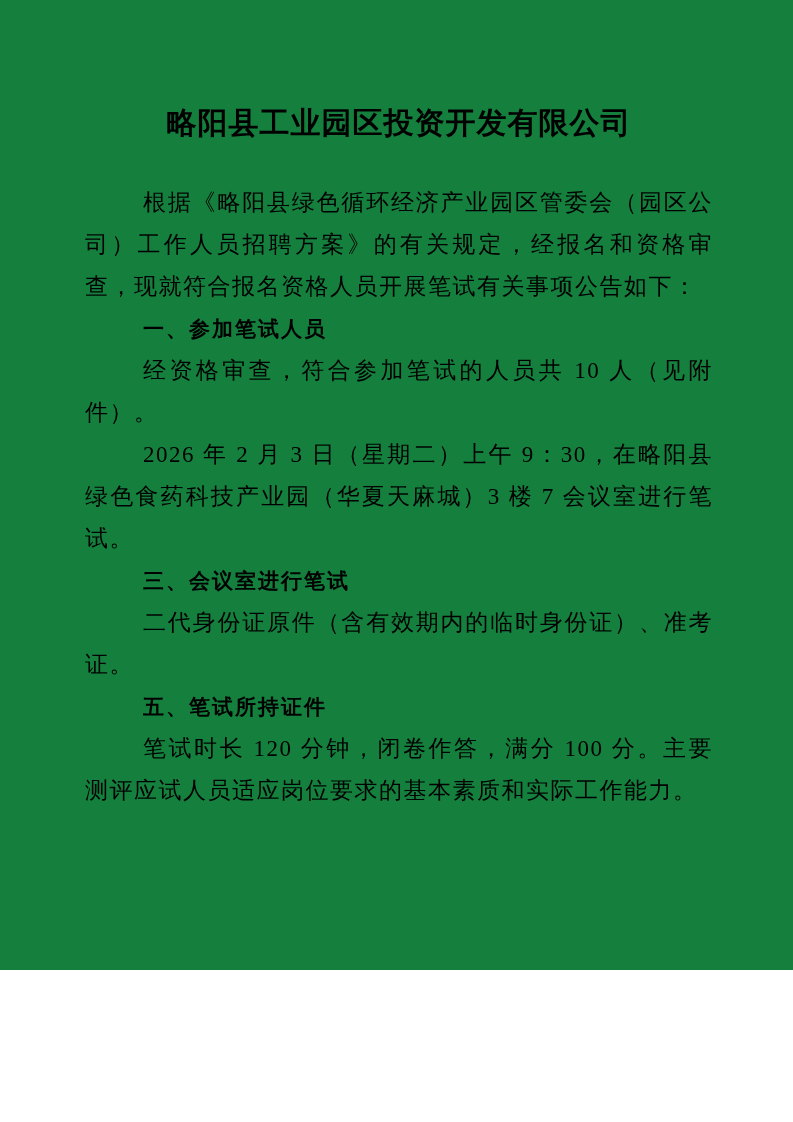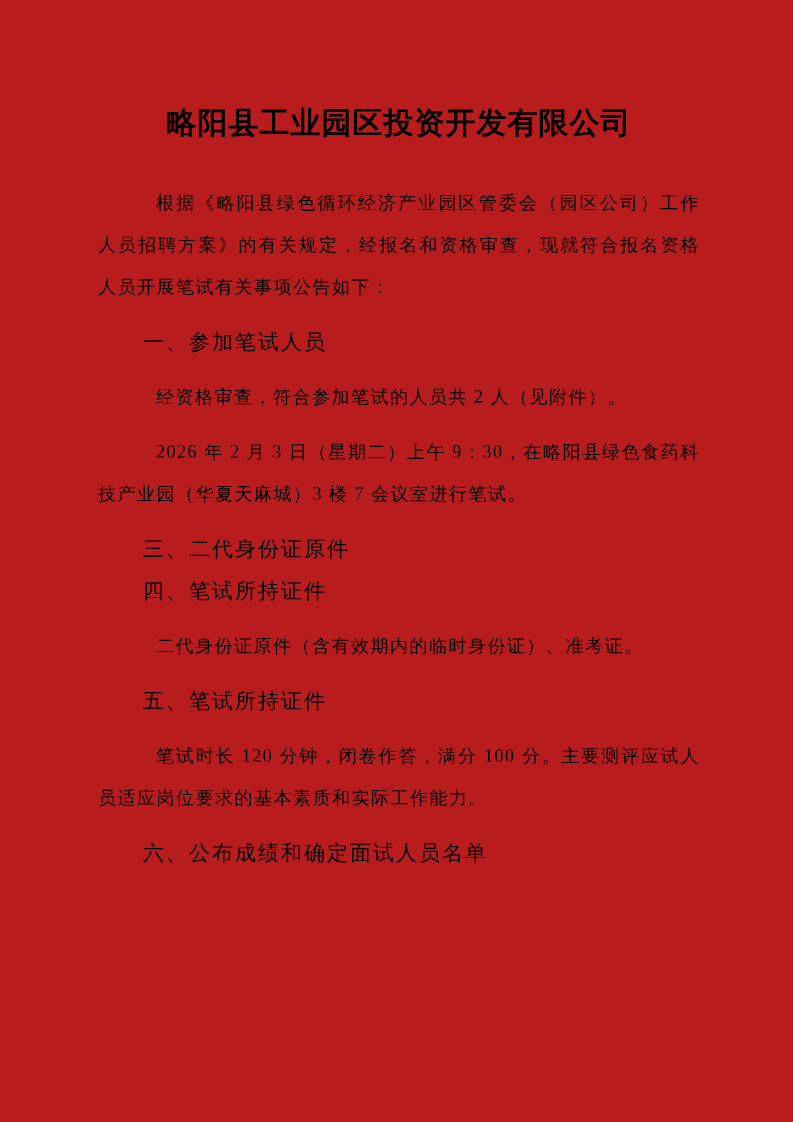--- a/index.html
+++ b/index.html
@@ -3,22 +3,22 @@
 <meta charset="utf-8">
 <style>
   html, body {
     margin: 0;
     padding: 0;
     background: #ffffff;
   }
   .page {
     position: relative;
     width: 793px;
-    height: 1122px;
-    background: #b91c1c;
+    height: 970px;
+    background: #15803d;
     overflow: hidden;
     color: #000000;
   }
   .doc {
     position: absolute;
     left: 85px;
     top: 98px;
     width: 628px;
     height: 1024px;
     overflow: hidden;
@@ -27,59 +27,57 @@
     font-family: "Liberation Serif", serif;
     font-weight: bold;
     font-size: 30px;
     line-height: 50px;
     text-align: center;
     letter-spacing: 1px;
     margin: 0;
   }
   .intro-para, .body-para {
     font-family: "Liberation Serif", serif;
-    font-size: 18px;
+    font-size: 23px;
     line-height: 42px;
     letter-spacing: 1.5px;
     text-align: justify;
     text-indent: 58px;
-    margin: 13px;
+    margin: 0;
   }
   .intro-para {
     margin-top: 34px;
   }
   .section-heading {
     font-family: "Liberation Sans", sans-serif;
-    font-weight: normal;
+    font-weight: bold;
     font-size: 21px;
     line-height: 42px;
     letter-spacing: 2px;
     text-indent: 58px;
     margin: 0;
   }
 </style>
 </head>
 <body>
 
 <div class="page">
   <div class="doc">
 
     <div class="title-line">略阳县工业园区投资开发有限公司</div>
 
     <p class="intro-para">根据《略阳县绿色循环经济产业园区管委会（园区公司）工作人员招聘方案》的有关规定，经报名和资格审查，现就符合报名资格人员开展笔试有关事项公告如下：</p>
 
     <h3 class="section-heading">一、参加笔试人员</h3>
-    <p class="body-para">经资格审查，符合参加笔试的人员共 2 人（见附件）。</p>
+    <p class="body-para">经资格审查，符合参加笔试的人员共 10 人（见附件）。</p>
 
     <p class="body-para">2026 年 2 月 3 日（星期二）上午 9：30，在略阳县绿色食药科技产业园（华夏天麻城）3 楼 7 会议室进行笔试。</p>
 
-    <h3 class="section-heading">三、二代身份证原件</h3>
+    <h3 class="section-heading">三、会议室进行笔试</h3>
 
-    <h3 class="section-heading">四、笔试所持证件</h3>
     <p class="body-para">二代身份证原件（含有效期内的临时身份证）、准考证。</p>
 
     <h3 class="section-heading">五、笔试所持证件</h3>
     <p class="body-para">笔试时长 120 分钟，闭卷作答，满分 100 分。主要测评应试人员适应岗位要求的基本素质和实际工作能力。</p>
 
-    <h3 class="section-heading">六、公布成绩和确定面试人员名单</h3>
 
   </div>
 </div>
 
 </body></html>

